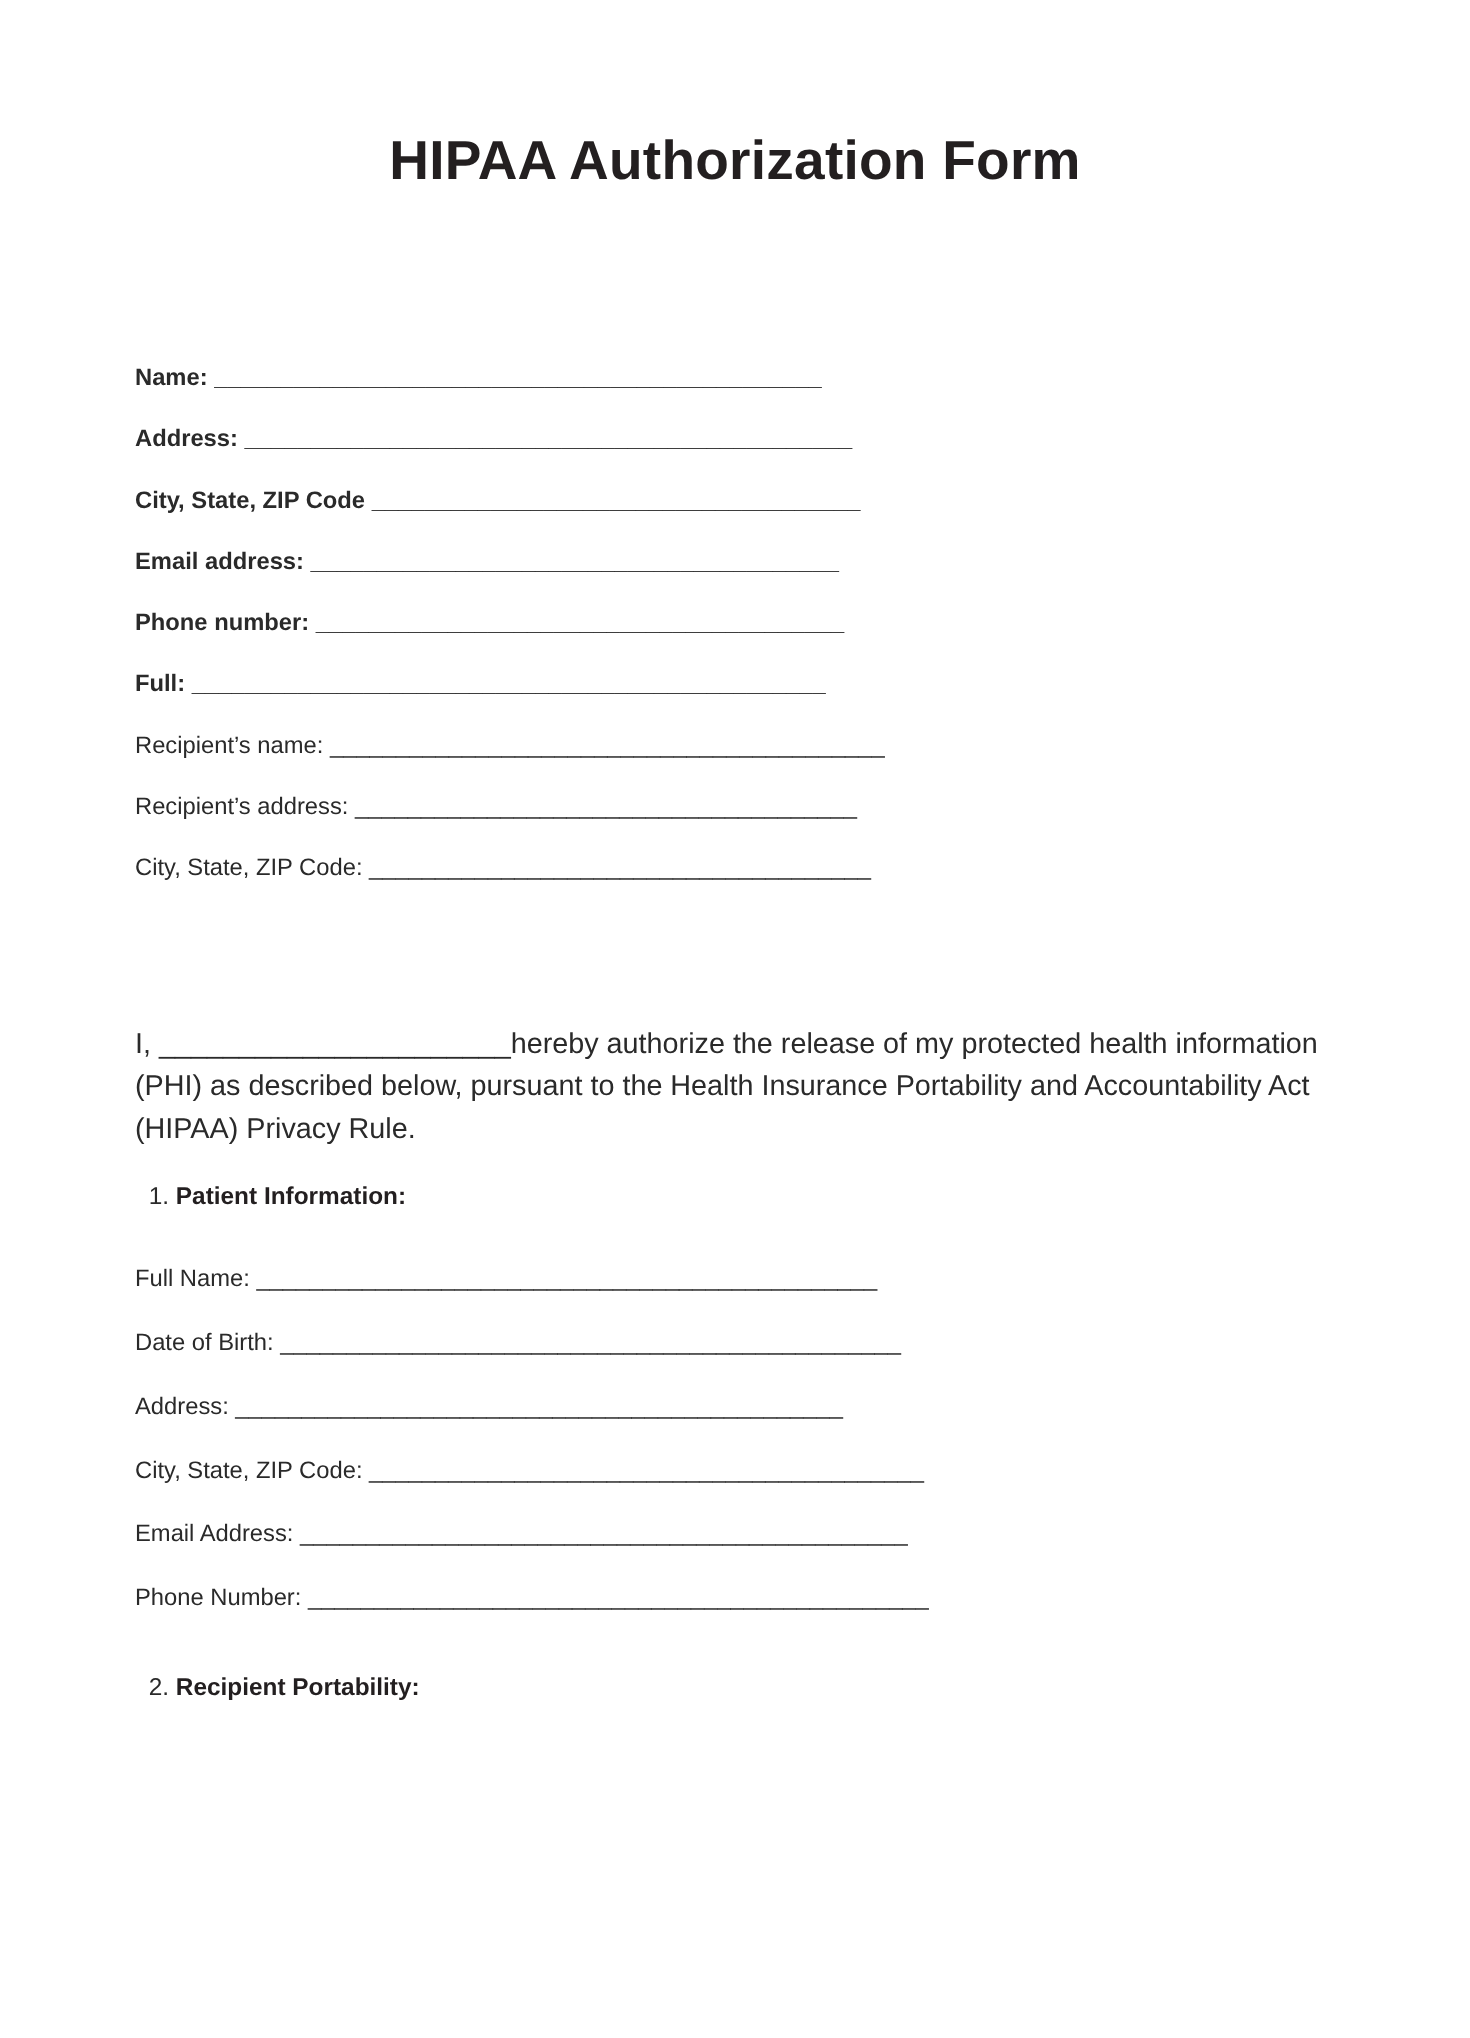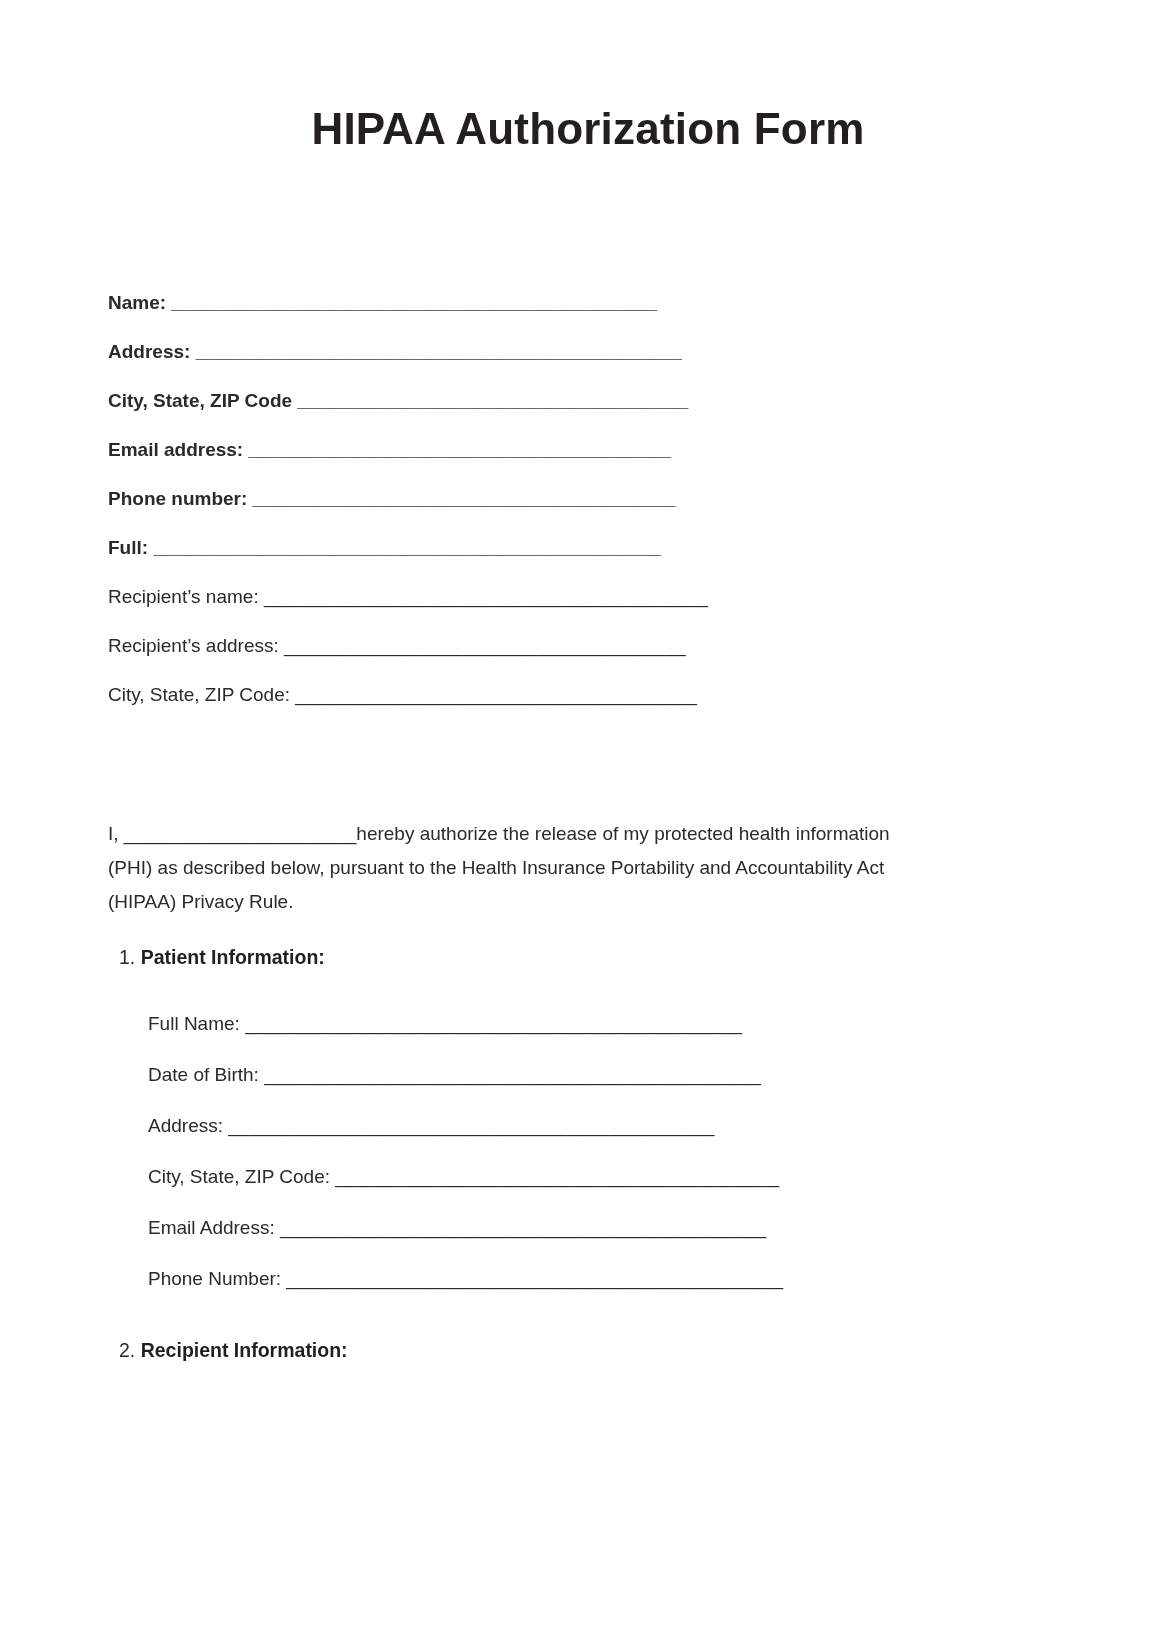--- a/index.html
+++ b/index.html
@@ -43,38 +43,38 @@
   .fields-recipient .field-row { margin-bottom: 29px; }
   .salutation {
     margin-top: 100px;
     font-size: 19px;
     line-height: 20px;
     white-space: pre;
     color: #2a2a2a;
   }
   .auth-paragraph {
     margin-top: 112px;
-    font-size: 19px;
+    font-size: 23px;
     color: #2a2a2a;
   }
   .auth-paragraph .para-line {
     line-height: 34px;
     white-space: pre;
   }
   .section-heading {
     font-size: 19.5px;
     line-height: 22px;
     padding-left: 11px;
     white-space: pre;
     color: #2a2a2a;
   }
   .section-heading .section-title { font-weight: bold; color: #231f20; }
   .heading-patient { margin-top: 27px; }
   .fields-patient { margin-top: 46px; }
-  .fields-patient .field-row { margin-bottom: 31px; margin-left: 40px; }
+  .fields-patient .field-row { margin-bottom: 31px; }
   .heading-recipient-info { margin-top: 50px; }
   .blank { color: #2a2a2a; }
 </style>
 </head>
 <body>
 
 <div class="page">
 
   <h1 class="doc-title">HIPAA Authorization Form</h1>
 
@@ -104,15 +104,15 @@
 
   <div class="fields-patient">
     <div class="field-row"><span>Full Name:</span><span class="blank"> _______________________________________________</span></div>
     <div class="field-row"><span>Date of Birth:</span><span class="blank"> _______________________________________________</span></div>
     <div class="field-row"><span>Address:</span><span class="blank"> ______________________________________________</span></div>
     <div class="field-row"><span>City, State, ZIP Code:</span><span class="blank"> __________________________________________</span></div>
     <div class="field-row"><span>Email Address:</span><span class="blank"> ______________________________________________</span></div>
     <div class="field-row"><span>Phone Number:</span><span class="blank"> _______________________________________________</span></div>
   </div>
 
-  <div class="section-heading heading-recipient-info"><span class="section-number">2. </span><span class="section-title">Recipient Information:</span></div>
+  <div class="section-heading heading-recipient-info"><span class="section-number">2. </span><span class="section-title">Recipient Portability:</span></div>
 
 </div>
 
 </body></html>

